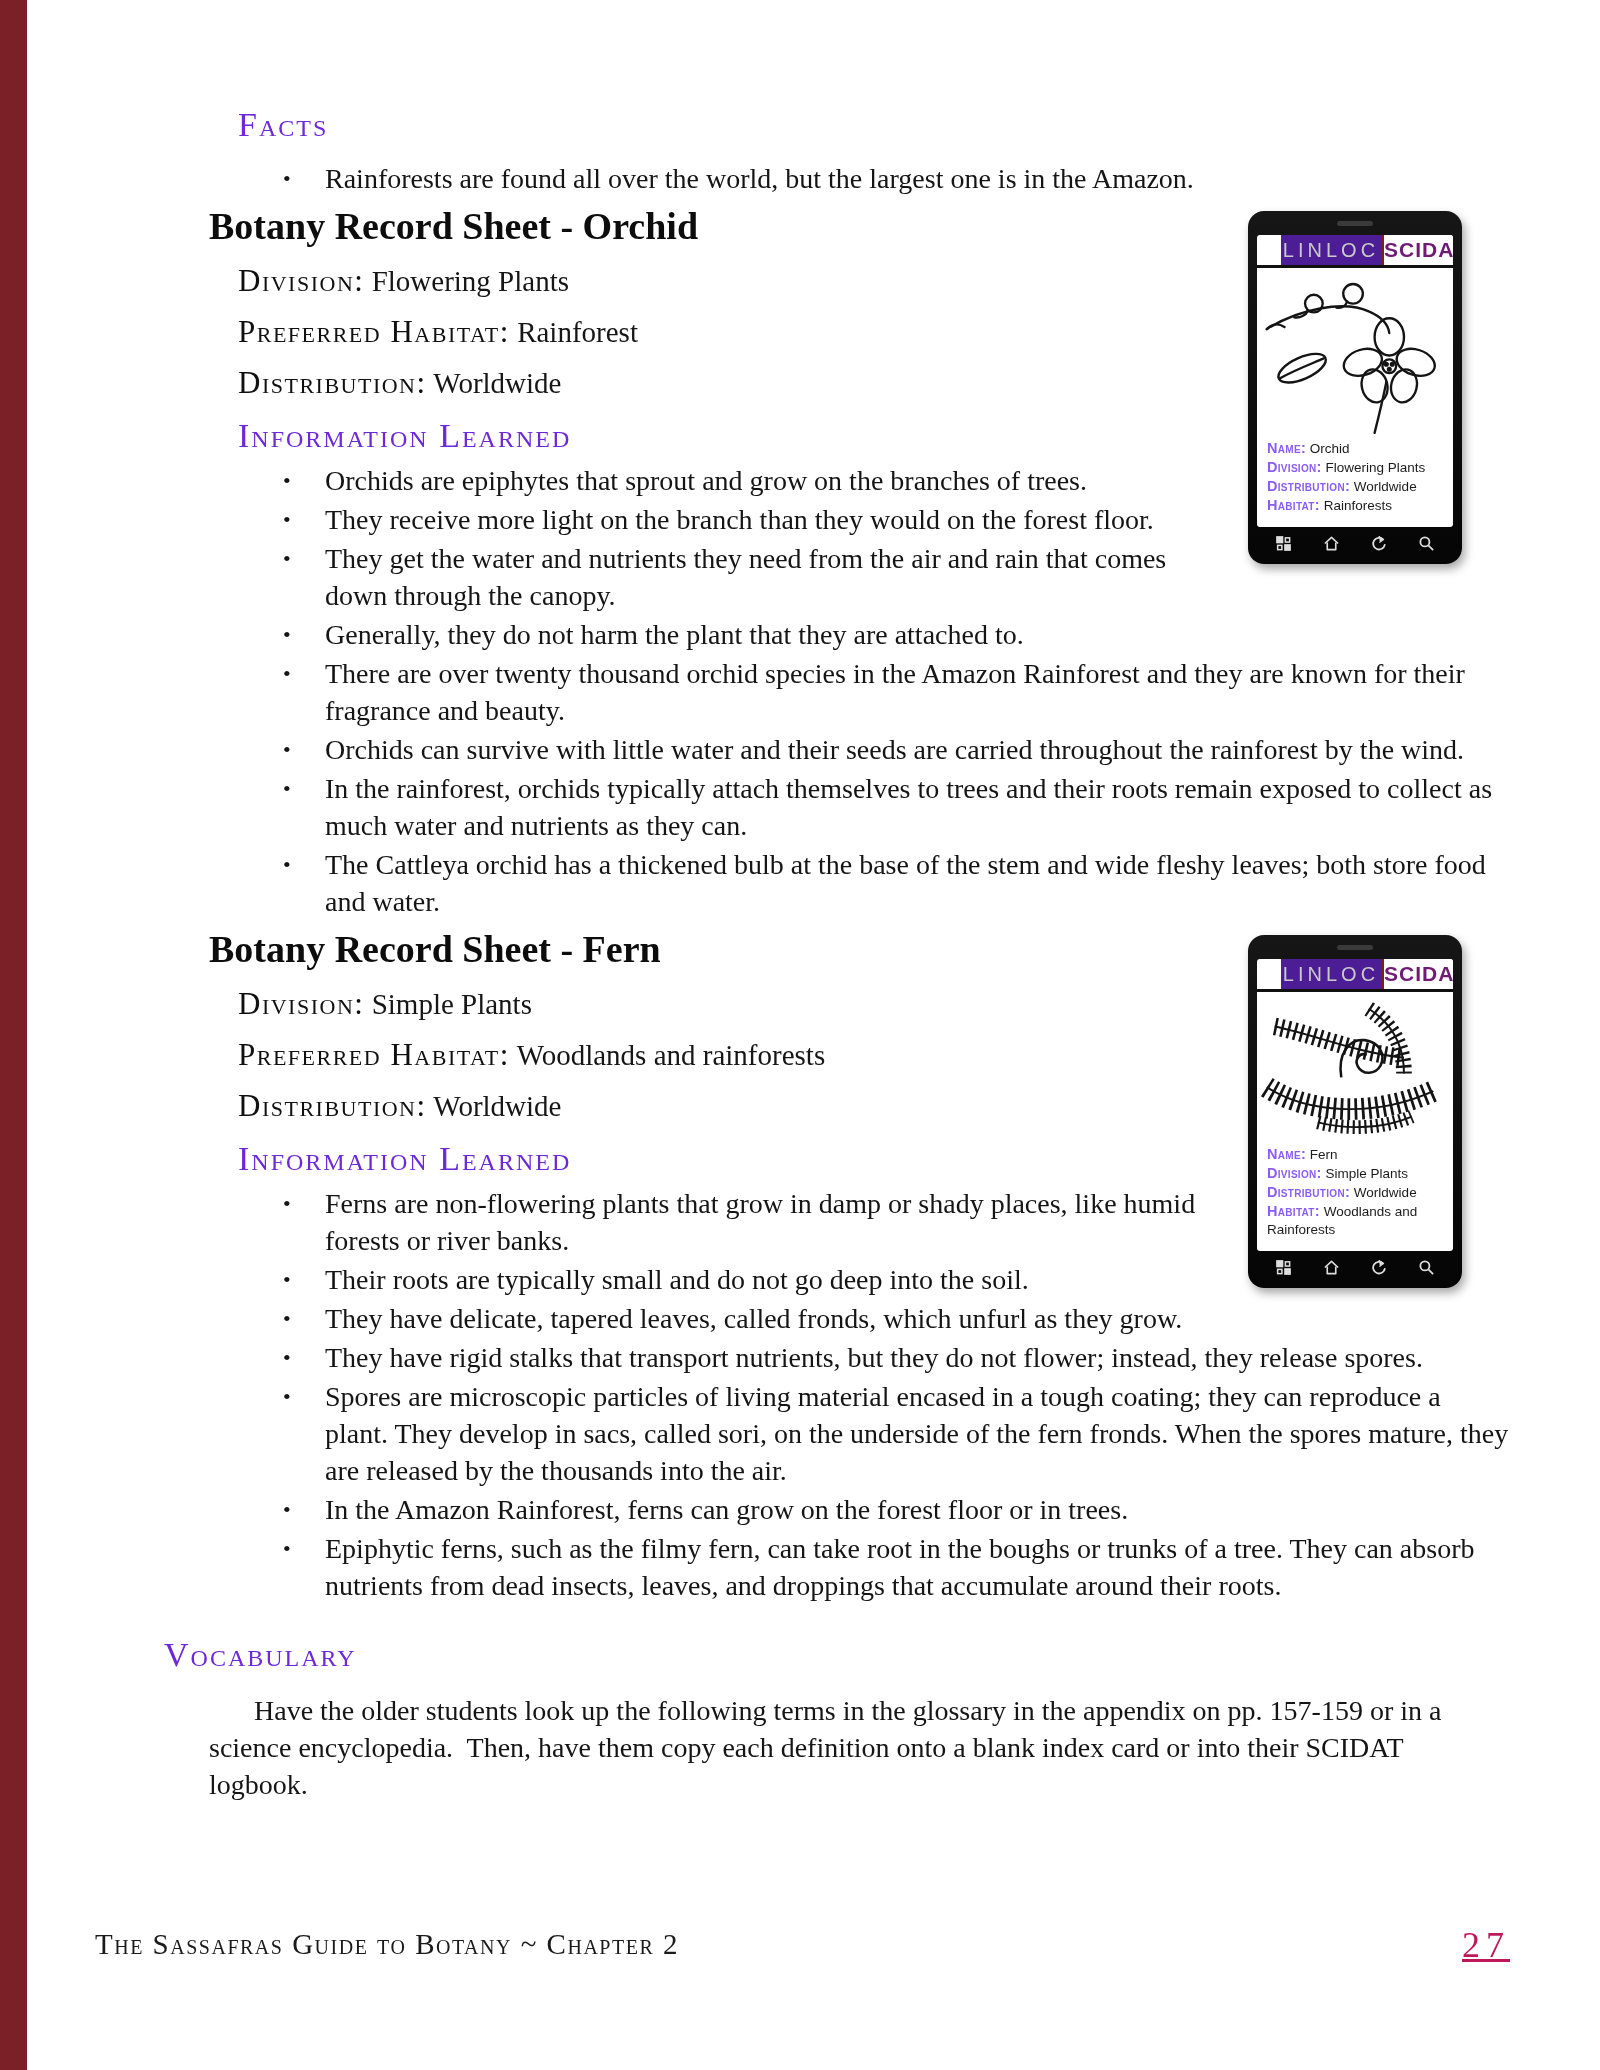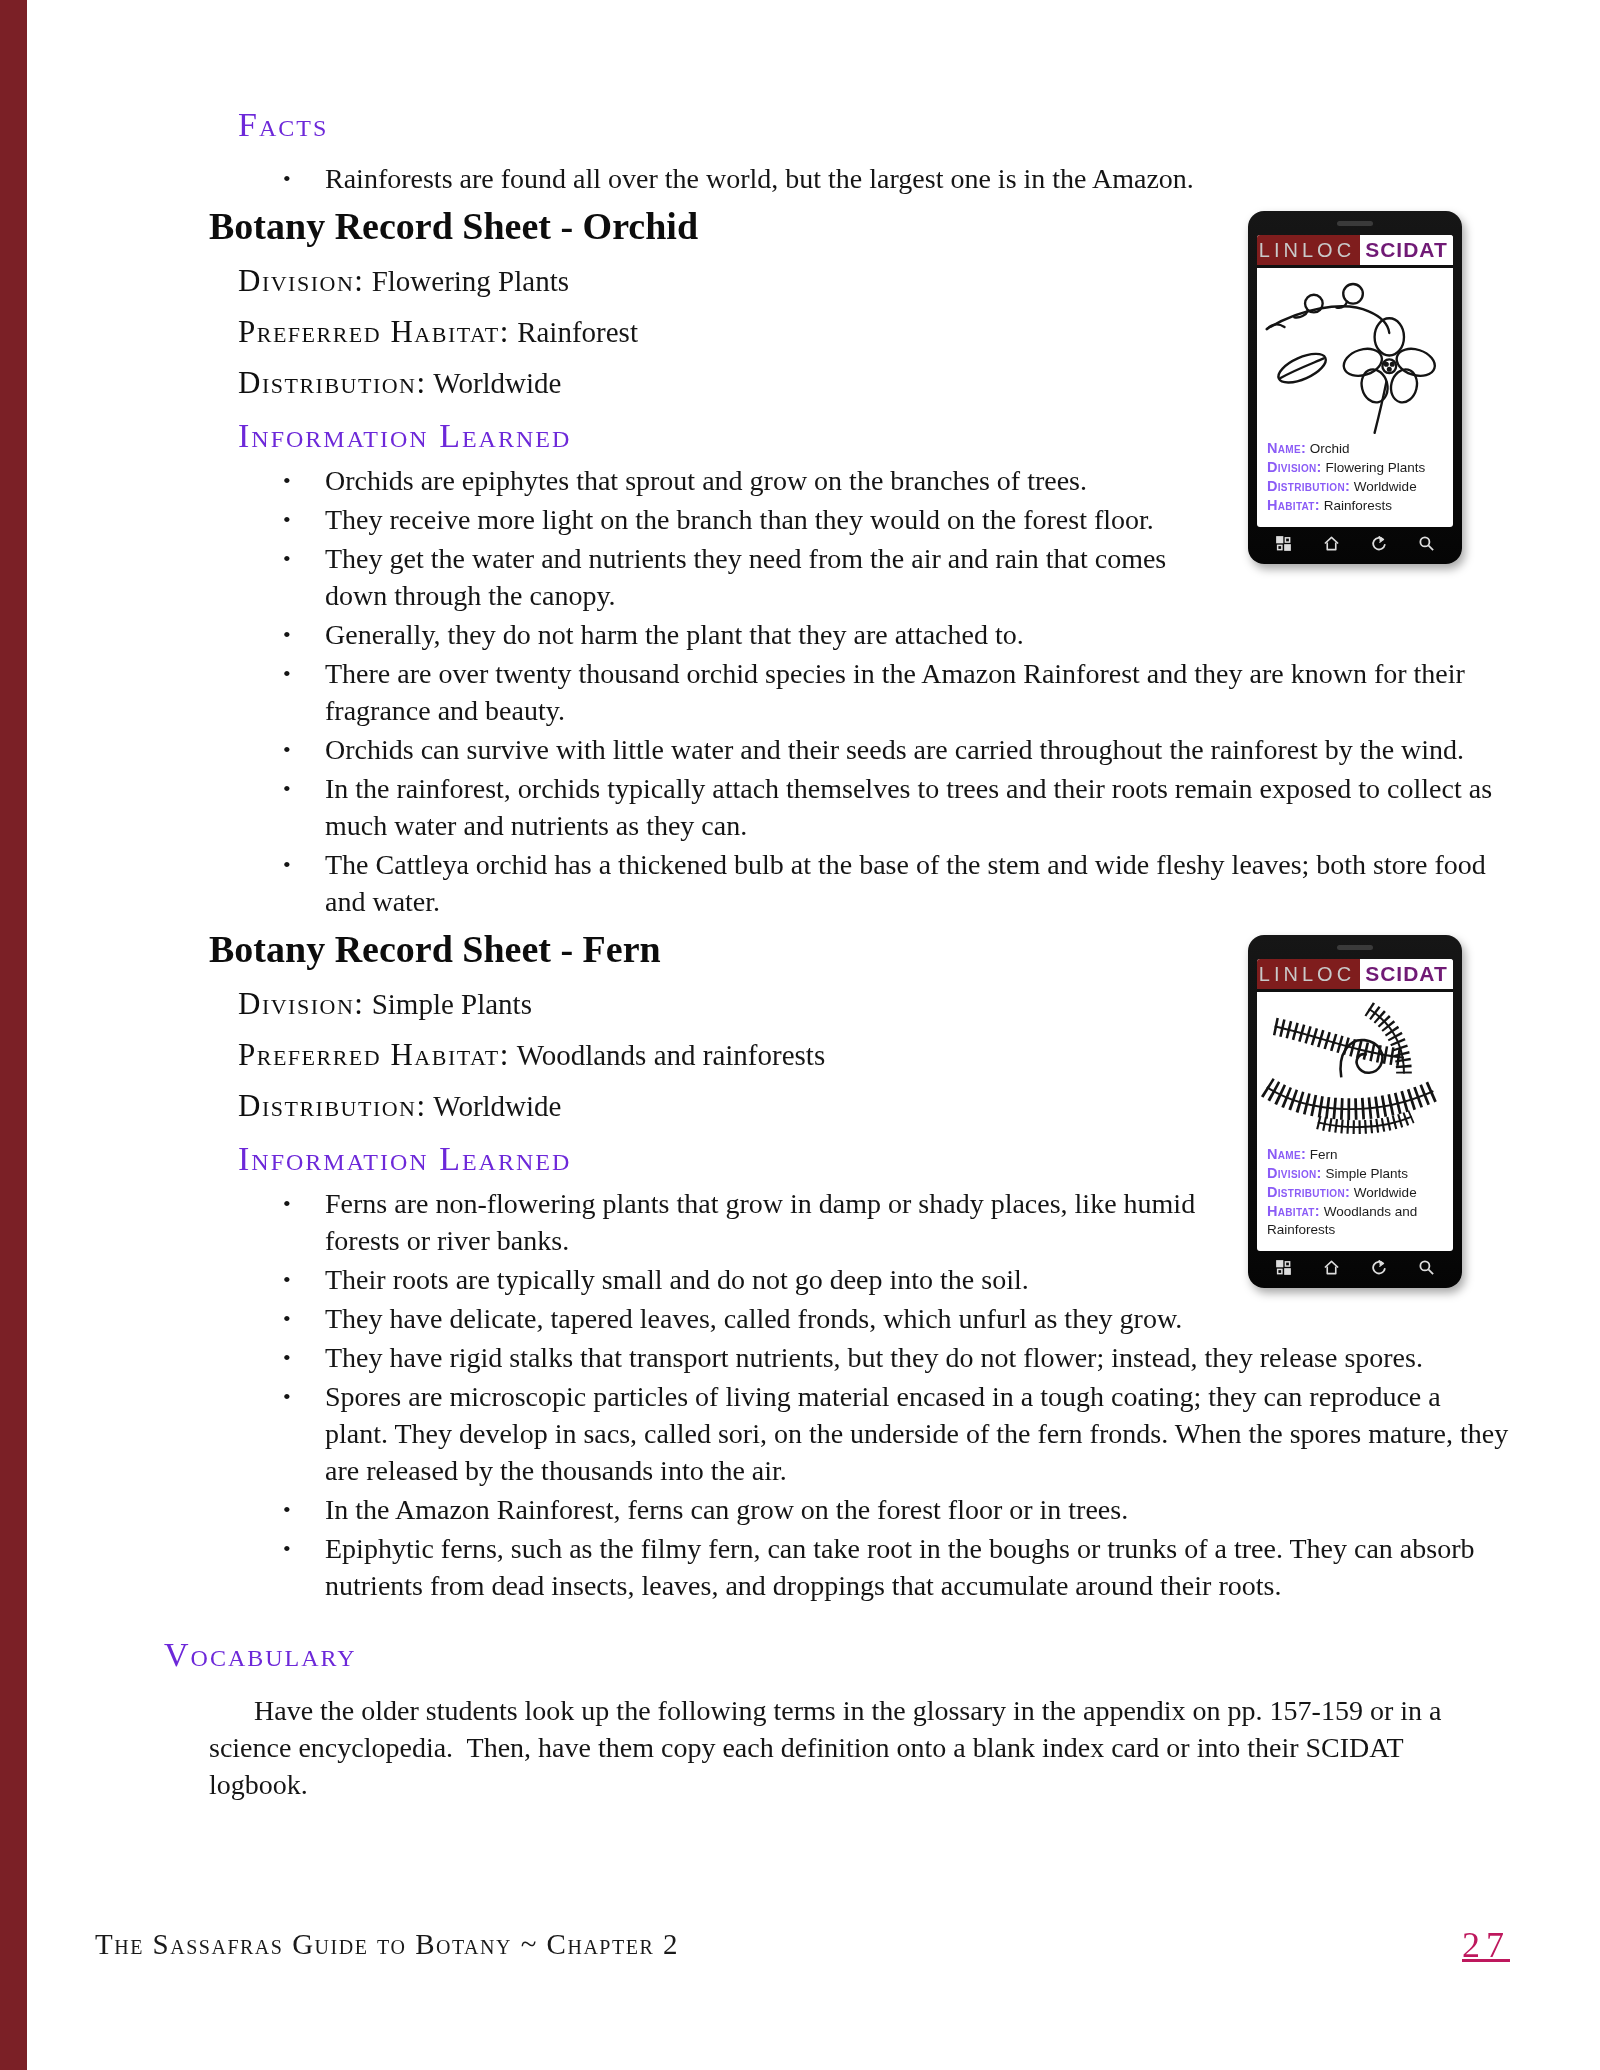--- a/index.html
+++ b/index.html
@@ -97,23 +97,23 @@
   .screen{
     flex:1 1 auto;background:#ffffff;border-radius:3px;
     display:flex;flex-direction:column;overflow:hidden;
   }
   .scr-header{
     display:flex;height:30px;flex:0 0 auto;
     border-bottom:3px solid #101010;
     font-family:"Liberation Sans", sans-serif;
   }
   .brand-linloc{
-    flex:0 0 51%;background:#7f1d1d;color:#c9c9c9;
+    flex:0 0 51%;background:#4c1d95;color:#c9c9c9;
     font-size:20px;letter-spacing:4px;
-    display:flex;align-items:center;justify-content:center;
+    display:flex;align-items:center;justify-content:center;margin-left:24px;
   }
   .brand-scidat{
     flex:1 1 auto;background:#ffffff;color:#701a75;
     font-size:21px;font-weight:bold;letter-spacing:1px;
     border-left:3px solid #7f1d1d;
     display:flex;align-items:center;justify-content:center;
   }
   .art{flex:1 1 auto;display:flex;align-items:center;justify-content:center;padding:4px 2px 0 2px;}
   .art svg{width:100%;height:100%;}
   .dev-info{

